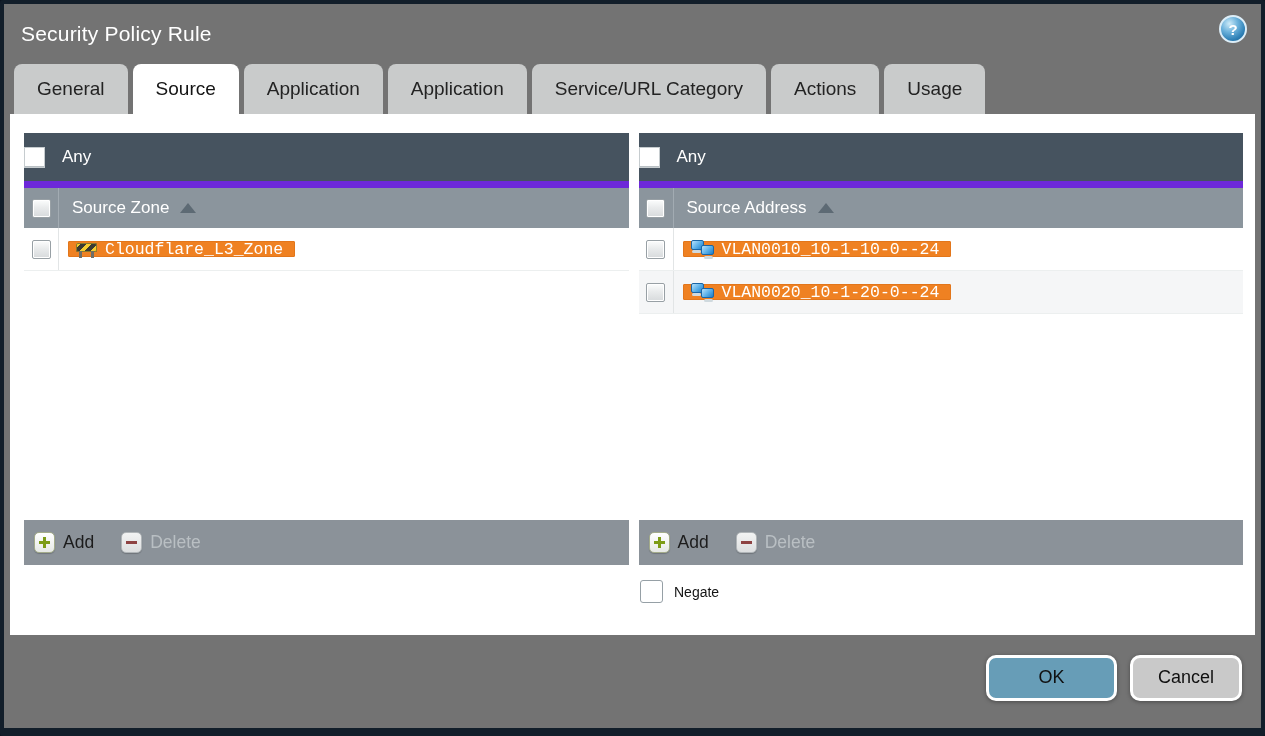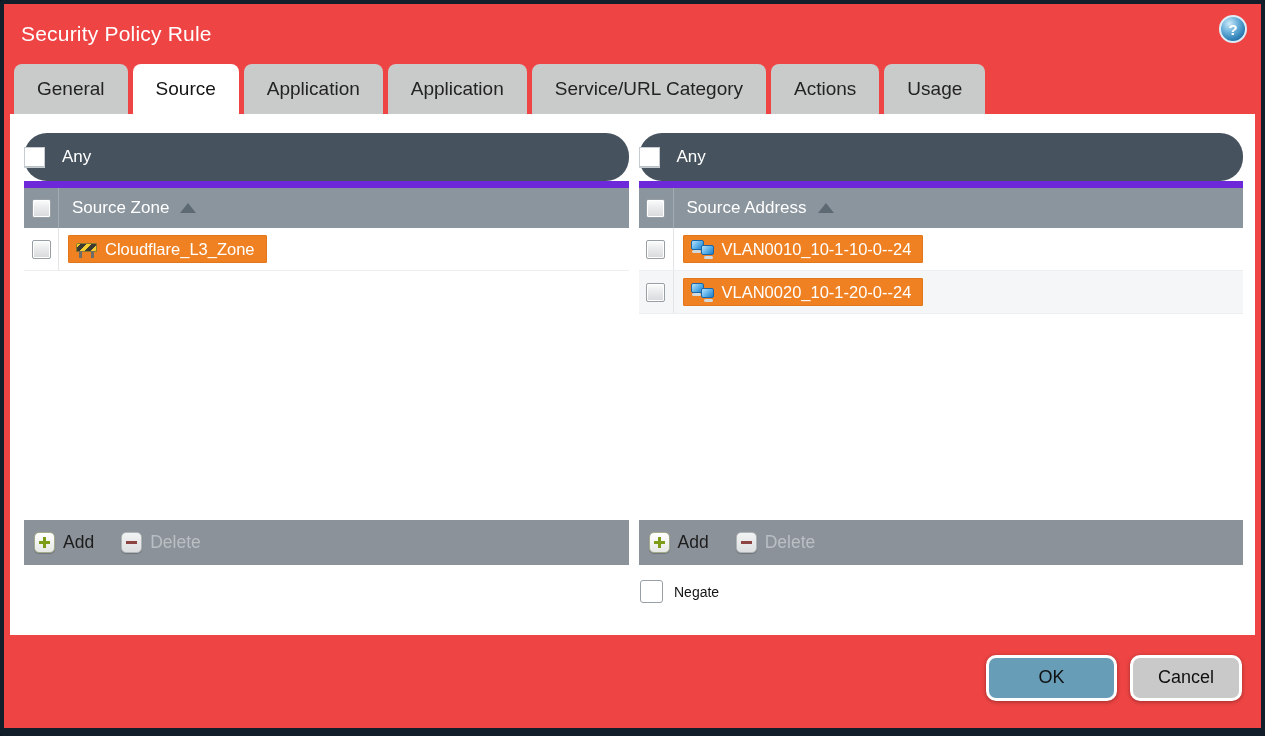--- a/index.html
+++ b/index.html
@@ -1,21 +1,21 @@
 <!DOCTYPE html>
 <html><head>
 <meta charset="utf-8">
 <style>
   * { margin: 0; padding: 0; box-sizing: border-box; }
   html, body { width: 1265px; height: 736px; background: #0d1620; font-family: "Liberation Sans", "DejaVu Sans", sans-serif; }
 
   .window {
     width: 1265px; height: 736px;
     border: 4px solid #121e2a; border-bottom-width: 8px; border-radius: 3px;
-    background: #ef4444;
+    background: #737373;
     display: flex; flex-direction: column;
     position: relative;
   }
 
   
   .titlebar { height: 60px; flex: none; display: flex; align-items: center; padding-left: 17px; position: relative; }
   .title { color: #ffffff; font-size: 21px; letter-spacing: .2px; }
   .help {
     position: absolute; right: 14px; top: 11px;
     width: 28px; height: 28px; border-radius: 50%;
@@ -37,21 +37,21 @@
 
   
   .content { flex: none; height: 521px; margin: 0 6px; background: #ffffff; padding: 19px 12px 0 14px; }
 
   .panels { display: flex; gap: 10px; height: 432px; }
   .panel { flex: 1 1 0; display: flex; flex-direction: column; min-width: 0; }
 
   .panel-any {
     height: 48px; flex: none; background: #46535F;
     display: flex; align-items: center; padding-left: 0; gap: 17px;
-    color: #ffffff; font-size: 17px; border-radius: 23px;
+    color: #ffffff; font-size: 17px;
   }
   .cb-any {
     width: 21px; height: 21px; background: #ffffff;
     border: 1px solid #c6cccf; box-shadow: inset 0 -1px 0 #b9c0c4; cursor: pointer; flex: none;
   }
 
   .panel-colhead {
     height: 47px; flex: none; background: #8B959D; border-top: 7px solid #6d28d9;
     display: flex; align-items: stretch; color: #ffffff; font-size: 17px; cursor: pointer;
   }
@@ -72,22 +72,22 @@
 
   .panel-list { flex: 1 1 auto; background: #ffffff; overflow: hidden; }
   .row { height: 43px; display: flex; align-items: stretch; border-bottom: 1px solid #ecEEee; border-bottom-color: #ecefef; cursor: pointer; }
   .row.alt { background: #f5f6f7; }
   .row .cbcell { border-right: 1px solid #e2e5e6; }
   .rowbody { display: flex; align-items: center; padding-left: 9px; min-width: 0; }
 
   .chip {
     display: inline-flex; align-items: center; gap: 8px;
     background: #EF8122; border: 1px solid #e2761b; border-radius: 1px;
-    height: 28px; padding: 0 11px 0 7px;
-    color: #ffffff; font-size: 16.5px; white-space: nowrap; cursor: pointer;
+    height: 16px; padding: 0 11px 0 7px;
+    color: #ffffff; font-size: 16.5px; white-space: nowrap; cursor: pointer; font-family: Liberation Mono, monospace;
   }
 
   
   .zone-icon { position: relative; width: 21px; height: 17px; flex: none; }
   .zone-icon .bar {
     position: absolute; left: 0; top: 2px; width: 21px; height: 9px; border-radius: 2px;
     background: repeating-linear-gradient(135deg, #f6cd2e 0 4px, #3a3a33 4px 8px);
     box-shadow: 0 0 0 1px #8a7a2a inset;
   }
   .zone-icon .leg-l, .zone-icon .leg-r {

